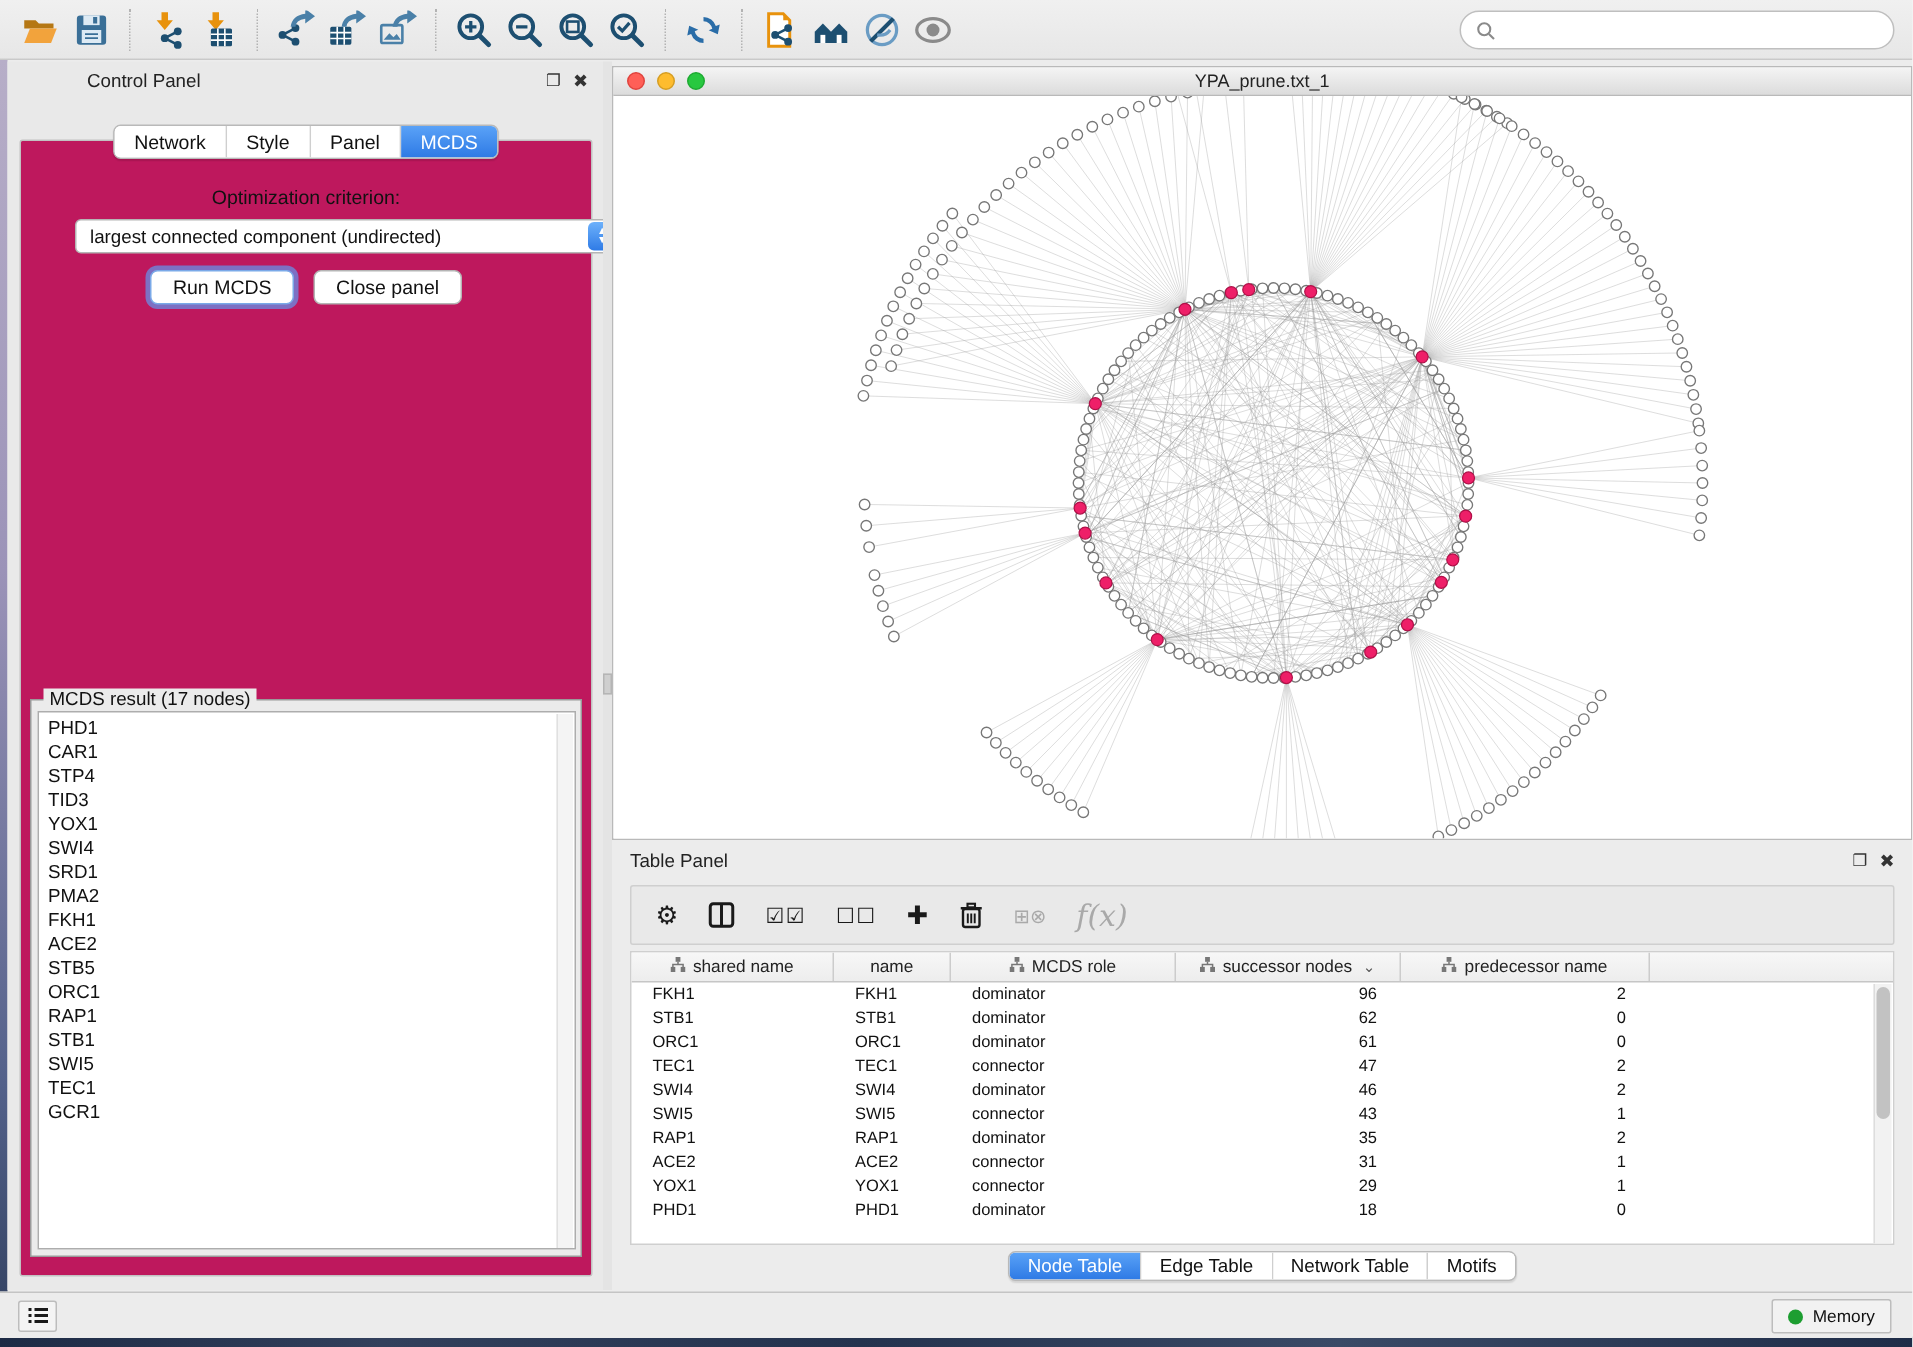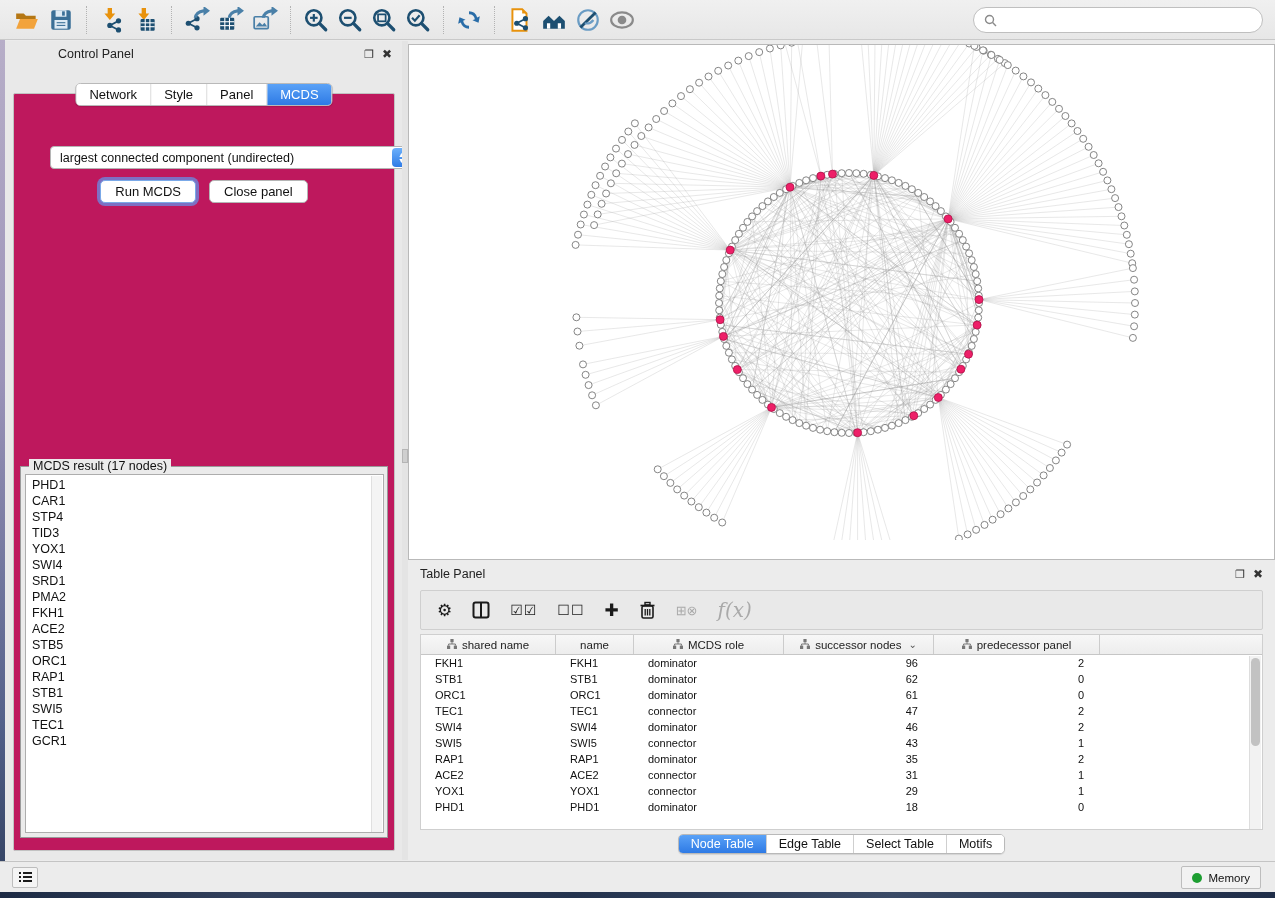--- a/index.html
+++ b/index.html
@@ -300,20 +300,21 @@
         <span class="win-btn">✖</span>
       </span>
     </div>
     <div class="cp-body">
       <div class="cp-tabs" id="cp-tabs">
           <div class="cp-tab">Network</div>
           <div class="cp-tab">Style</div>
           <div class="cp-tab">Panel</div>
           <div class="cp-tab active">MCDS</div>
         </div>
+      <div class="opt-label">Optimization criterion:</div>
       <div class="dropdown">
         <span class="dd-text">largest connected component (undirected)</span>
         <span class="dd-stepper">
             <span>▲</span>
             <span>▼</span>
           </span>
       </div>
       <div class="cp-buttons">
         <button class="btn focused">Run MCDS</button>
         <button class="btn">Close panel</button>
@@ -342,20 +343,28 @@
           </div>
       </div>
     </div>
   </div>
 
   <div class="splitter">
       <div class="handle"></div>
     </div>
 
   <div class="net-window">
+    <div class="net-titlebar">
+      <span class="net-title">YPA_prune.txt_1</span>
+      <span class="traffic">
+        <span class="light red"></span>
+        <span class="light yellow"></span>
+        <span class="light green"></span>
+      </span>
+    </div>
     <div class="net-canvas">
       <svg id="net-svg" width="865" height="495" viewBox="0 0 865 495">
           <line x1="381.0" y1="142.2" x2="393.7" y2="-4.5" stroke="#9a9a9a" stroke-width="0.6" stroke-opacity="0.38"></line>
           <line x1="381.0" y1="142.2" x2="382.7" y2="-2.3" stroke="#9a9a9a" stroke-width="0.6" stroke-opacity="0.38"></line>
           <line x1="381.0" y1="142.2" x2="371.7" y2="0.4" stroke="#9a9a9a" stroke-width="0.6" stroke-opacity="0.38"></line>
           <line x1="381.0" y1="142.2" x2="360.9" y2="3.5" stroke="#9a9a9a" stroke-width="0.6" stroke-opacity="0.38"></line>
           <line x1="381.0" y1="142.2" x2="350.2" y2="7.1" stroke="#9a9a9a" stroke-width="0.6" stroke-opacity="0.38"></line>
           <line x1="381.0" y1="142.2" x2="339.7" y2="11.1" stroke="#9a9a9a" stroke-width="0.6" stroke-opacity="0.38"></line>
           <line x1="381.0" y1="142.2" x2="329.3" y2="15.6" stroke="#9a9a9a" stroke-width="0.6" stroke-opacity="0.38"></line>
           <line x1="381.0" y1="142.2" x2="319.2" y2="20.5" stroke="#9a9a9a" stroke-width="0.6" stroke-opacity="0.38"></line>
@@ -1145,21 +1154,21 @@
             <span>successor nodes</span>
             <span class="sort">⌄</span>
           </div>
           <div class="th" style="width: 166px;">
             <span><svg width="10" height="10" viewBox="0 0 10 10" fill="#777">
                 <rect x="3.4" y="0" width="3.2" height="3.2"></rect>
                 <rect x="0" y="6.6" width="3.2" height="3.4"></rect>
                 <rect x="6.8" y="6.6" width="3.2" height="3.4"></rect>
                 <path d="M5 3.2 v1.8 M1.6 6.6 V5 h6.8 v1.6" stroke="#777" fill="none"></path>
               </svg></span>
-            <span>predecessor panel</span>
+            <span>predecessor name</span>
           </div>
         </div>
       <div id="tbody">
           <div class="trow">
             <div class="td" style="width: 135px;">FKH1</div>
             <div class="td" style="width: 78px;">FKH1</div>
             <div class="td" style="width: 150px;">dominator</div>
             <div class="td num" style="width: 150px;">96</div>
             <div class="td num" style="width: 166px;">2</div>
           </div>
@@ -1228,21 +1237,21 @@
           </div>
         </div>
       <div class="tp-scroll">
           <div class="tp-thumb"></div>
         </div>
     </div>
     <div class="tp-tabs">
         <div class="tp-tabbar" id="tp-tabs">
           <div class="tp-tab active">Node Table</div>
           <div class="tp-tab">Edge Table</div>
-          <div class="tp-tab">Select Table</div>
+          <div class="tp-tab">Network Table</div>
           <div class="tp-tab">Motifs</div>
         </div>
       </div>
   </div>
 
   <div class="statusbar">
     <div class="sb-listbtn">
       <span class="listglyph">
           <i></i>
           <i></i>

